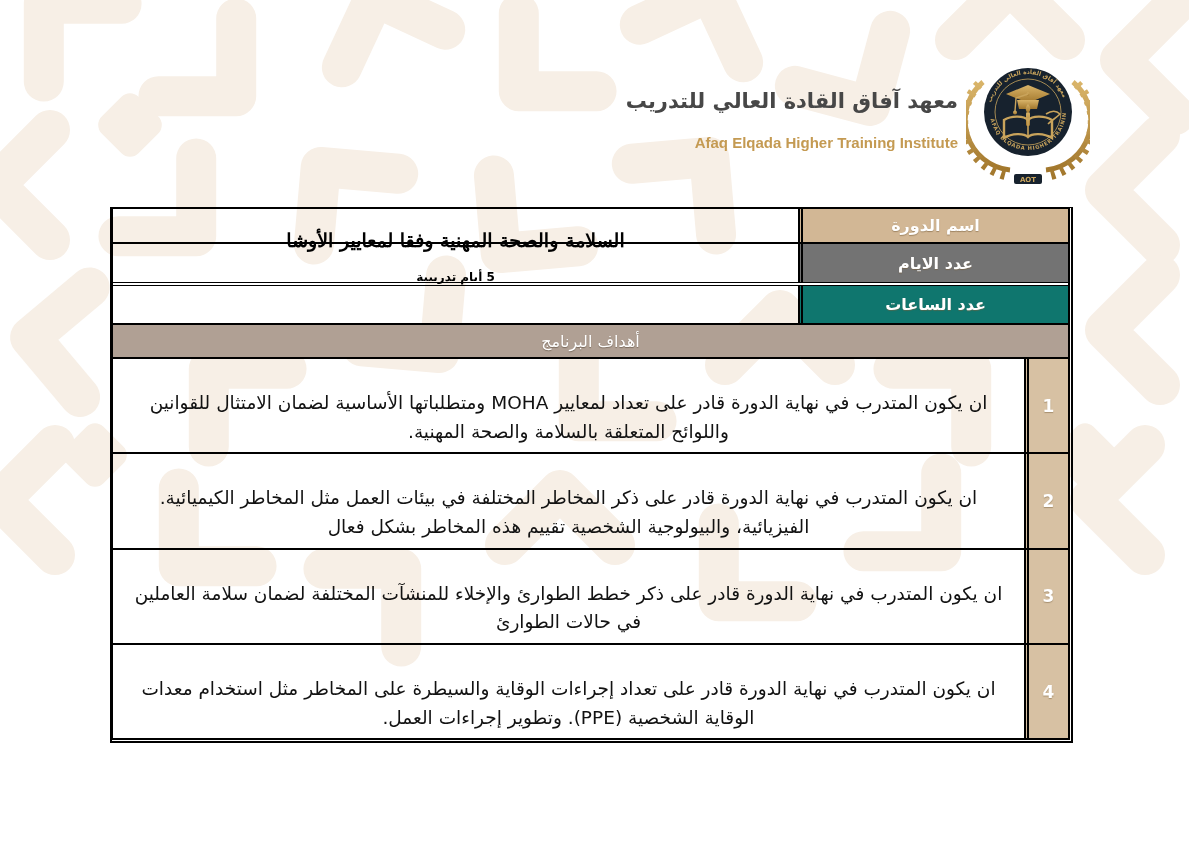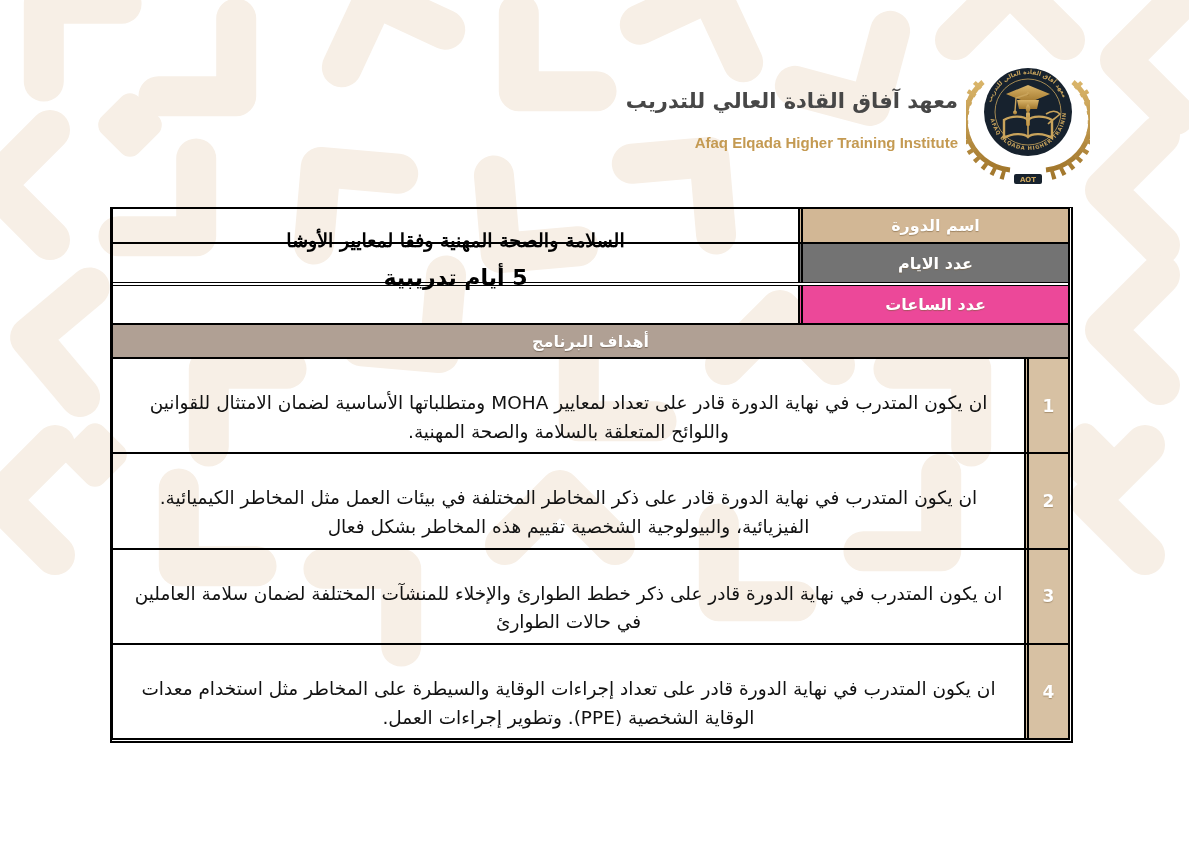--- a/index.html
+++ b/index.html
@@ -32,26 +32,26 @@
     border-left:5px double #000;
     display:flex;align-items:center;justify-content:center;
     color:#fff;font-weight:bold;font-size:16px;
     text-shadow:0 1px 1px rgba(120,95,60,.55);
   }
   .value-cell{
     flex:1;display:flex;align-items:center;justify-content:center;
     color:#000;font-weight:bold;text-align:center;direction:rtl;margin-top:28px;
   }
   .value-course{font-size:19px;font-family:"DejaVu Serif","Liberation Serif",serif;}
-  .value-num{font-size:22px;}
+  .value-num{font-size:12px;}
   .row-h1{height:33px;} .row-h2{height:38px;} .row-h3{height:37px;}
   .section-header{
     height:32px;border-top:2px solid #000;
     display:flex;align-items:center;justify-content:center;
-    color:#fff;font-weight:bold;font-size:16px;
+    color:#fff;font-weight:normal;font-size:16px;
     text-shadow:0 1px 1px rgba(90,75,60,.6);
   }
   .objective-row{display:flex;flex-direction:row;direction:rtl;border-top:2px solid #000;}
   .objective-num{
     width:44px;flex:0 0 auto;box-sizing:border-box;
     border-left:5px double #000;
     display:flex;align-items:center;justify-content:center;
     color:#fff;font-weight:bold;font-size:17px;
     text-shadow:0 1px 1px rgba(120,95,60,.5);
   }
@@ -166,21 +166,21 @@
       <div class="label-cell" style="background:#d2b795">اسم الدورة</div>
       <div class="value-cell value-course">السلامة والصحة المهنية وفقا لمعايير الأوشا</div>
     </div>
 
     <div class="info-row row-h2">
       <div class="label-cell" style="background:#737373">عدد الايام</div>
       <div class="value-cell value-num">5 أيام تدريبية</div>
     </div>
 
     <div class="info-row row-h3 dbl">
-      <div class="label-cell" style="background:#ec4899">عدد الساعات</div>
+      <div class="label-cell" style="background:#0f766e">عدد الساعات</div>
     </div>
 
     <div class="section-header" style="background:#b0a094">أهداف البرنامج</div>
 
     <div class="objective-row obj-h1">
       <div class="objective-num" style="background:#d7c1a3">1</div>
       <div class="objective-text">ان يكون المتدرب في نهاية الدورة قادر على تعداد لمعايير MOHA ومتطلباتها الأساسية لضمان الامتثال للقوانين واللوائح المتعلقة بالسلامة والصحة المهنية.</div>
     </div>
 
     <div class="objective-row obj-h2">

